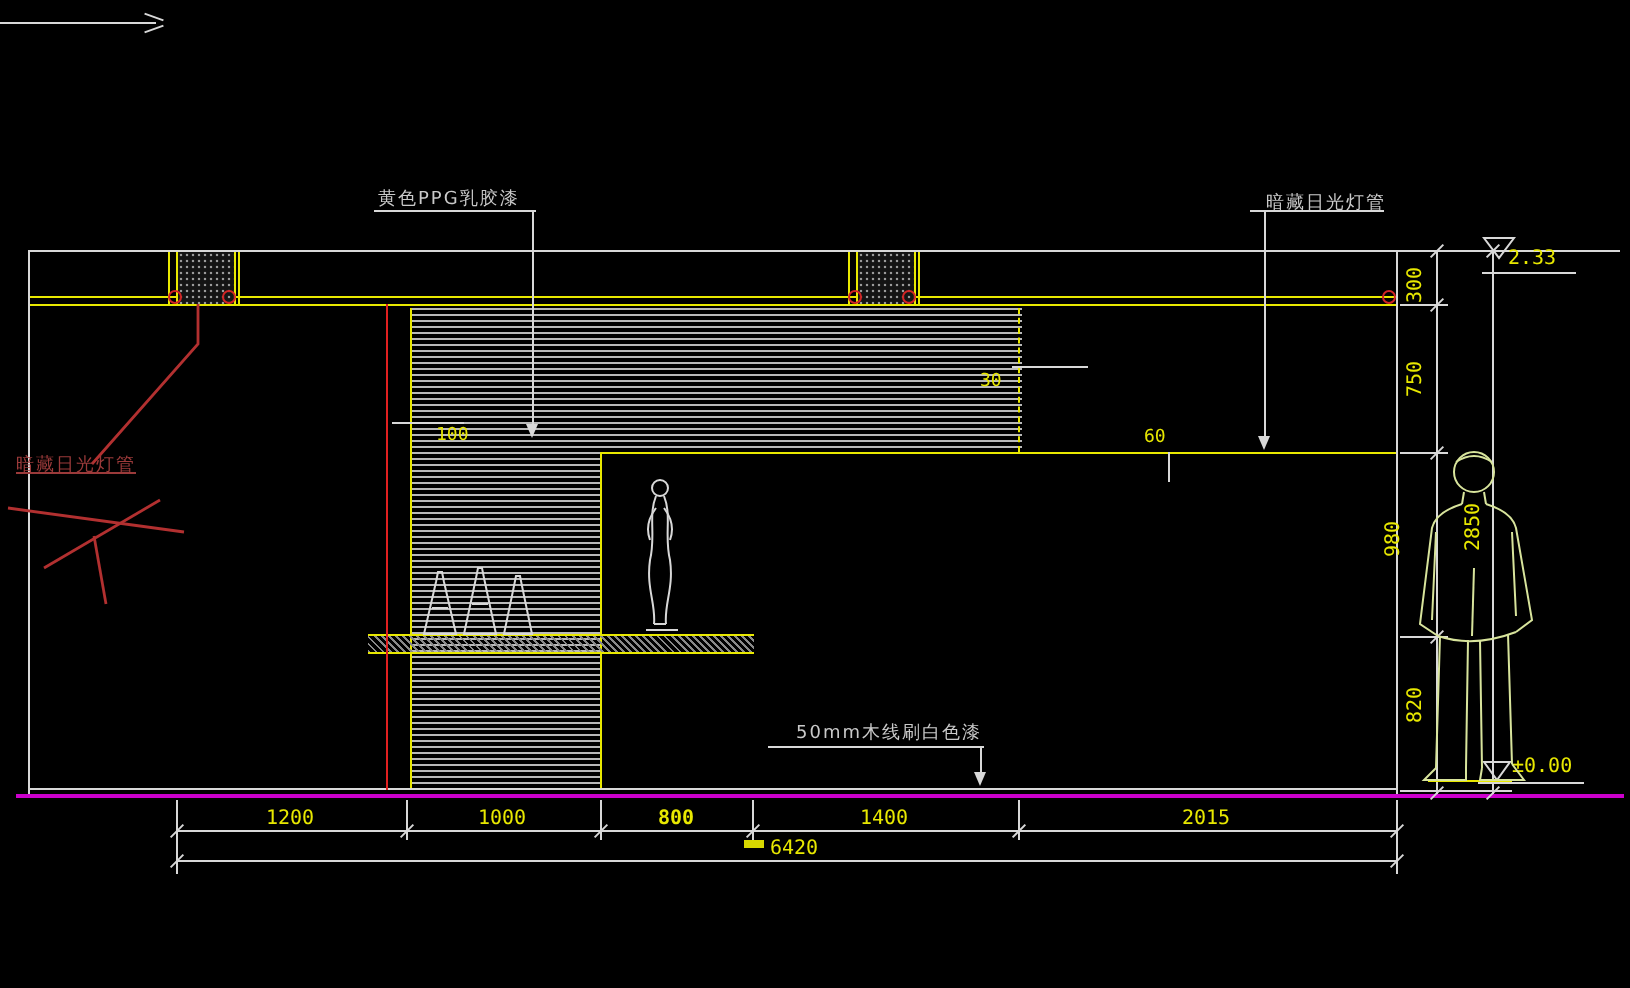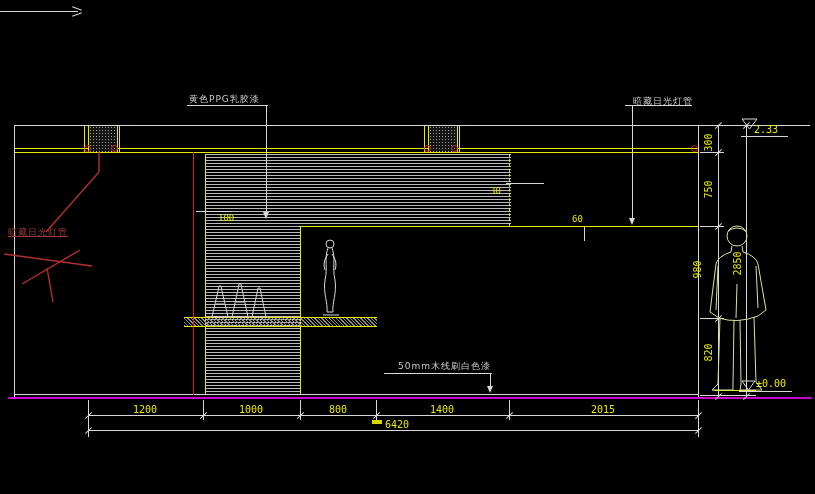--- a/index.html
+++ b/index.html
@@ -161,19 +161,19 @@
   <div class="tk" style="left:84px;top:415px;"></div>
   <div class="tk" style="left:199px;top:415px;"></div>
   <div class="tk" style="left:296px;top:415px;"></div>
   <div class="tk" style="left:372px;top:415px;"></div>
   <div class="tk" style="left:505px;top:415px;"></div>
   <div class="tk" style="left:694px;top:415px;"></div>
   <div class="tk" style="left:84px;top:430px;"></div>
   <div class="tk" style="left:694px;top:430px;"></div>
   <span class="dimtxt" style="left:123px;top:404px;width:44px;">1200</span>
   <span class="dimtxt" style="left:229px;top:404px;width:44px;">1000</span>
-  <span class="dimtxt" style="left:316px;top:404px;width:44px;">800</span>
+  <span class="dimtxt" style="left:316px;top:404px;width:44px;font-weight:bold;">800</span>
   <span class="dimtxt" style="left:420px;top:404px;width:44px;">1400</span>
   <span class="dimtxt" style="left:581px;top:404px;width:44px;">2015</span>
   <span class="dimtxt" style="left:375px;top:419px;width:44px;">6420</span>
   <div style="position:absolute;left:372px;top:420px;width:10px;height:4px;background:#d8d800;"></div>
 
 </div>
 
 </body></html>

